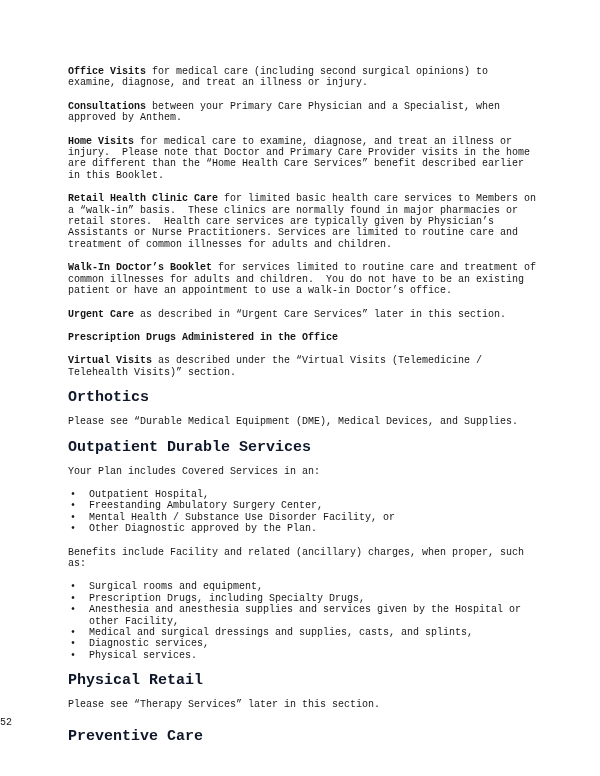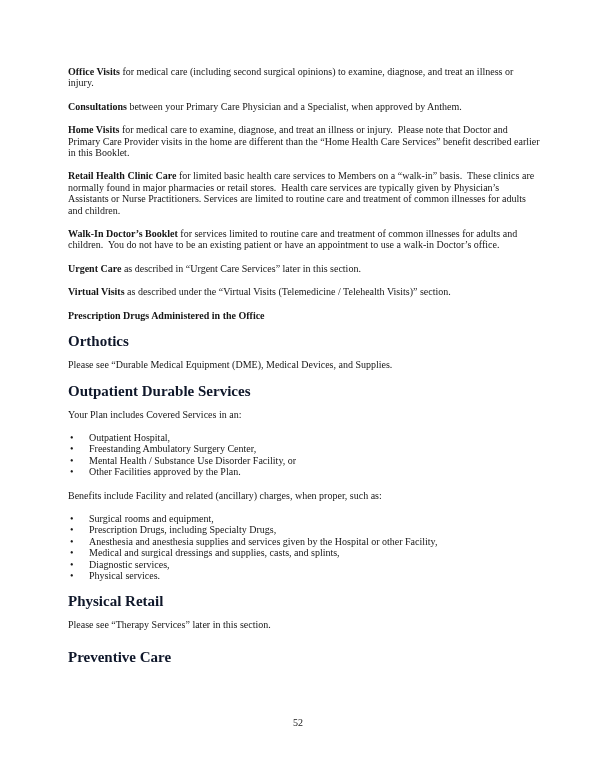--- a/index.html
+++ b/index.html
@@ -1,21 +1,21 @@
 <!DOCTYPE html>
 <html><head>
 <meta charset="utf-8">
 <style>
   html, body { margin: 0; padding: 0; background: #ffffff; }
   .page {
     position: relative;
     width: 596px;
     height: 776px;
     background: #ffffff;
-    font-family: Liberation Serif, serif;
+    font-family: Liberation Mono, monospace;
     color: #161616;
     overflow: hidden;
   }
   .content {
     position: absolute;
     left: 68px;
     top: 66px;
     width: 472px;
   }
   p.body {
@@ -49,21 +49,20 @@
     position: absolute;
     left: 2px;
     top: 0;
     font-size: 10px;
   }
   .page-number {
     position: absolute;
     left: 0;
     right: 0;
     top: 717px;
-    text-align: center;
     font-size: 10px;
     line-height: 11.4px;
     color: #161616;
   }
 </style>
 </head>
 <body>
 
 <div class="page">
   <div class="content">
@@ -73,37 +72,37 @@
     <p class="body"><b>Consultations</b><span> between your Primary Care Physician and a Specialist, when approved by Anthem.</span></p>
 
     <p class="body"><b>Home Visits</b><span> for medical care to examine, diagnose, and treat an illness or injury.  Please note that Doctor and Primary Care Provider visits in the home are different than the “Home Health Care Services” benefit described earlier in this Booklet.</span></p>
 
     <p class="body"><b>Retail Health Clinic Care</b><span> for limited basic health care services to Members on a “walk-in” basis.  These clinics are normally found in major pharmacies or retail stores.  Health care services are typically given by Physician’s Assistants or Nurse Practitioners. Services are limited to routine care and treatment of common illnesses for adults and children.</span></p>
 
     <p class="body"><b>Walk-In Doctor’s Booklet</b><span> for services limited to routine care and treatment of common illnesses for adults and children.  You do not have to be an existing patient or have an appointment to use a walk-in Doctor’s office.</span></p>
 
     <p class="body"><b>Urgent Care</b><span> as described in “Urgent Care Services” later in this section.</span></p>
 
+    <p class="body"><b>Prescription Drugs Administered in the Office</b></p>
+
     <p class="body"><b>Virtual Visits</b><span> as described under the “Virtual Visits (Telemedicine / Telehealth Visits)” section.</span></p>
-
-    <p class="body"><b>Prescription Drugs Administered in the Office</b></p>
 
     <h2 class="section">Orthotics</h2>
 
     <p class="body">Please see “Durable Medical Equipment (DME), Medical Devices, and Supplies.</p>
 
     <h2 class="section">Outpatient Durable Services</h2>
 
     <p class="body">Your Plan includes Covered Services in an:</p>
 
     <ul class="doclist">
       <li><span class="bullet">•</span><span>Outpatient Hospital,</span></li>
       <li><span class="bullet">•</span><span>Freestanding Ambulatory Surgery Center,</span></li>
       <li><span class="bullet">•</span><span>Mental Health / Substance Use Disorder Facility, or</span></li>
-      <li><span class="bullet">•</span><span>Other Facilities approved by the Plan.</span></li>
+      <li><span class="bullet">•</span><span>Other Diagnostic approved by the Plan.</span></li>
     </ul>
 
     <p class="body">Benefits include Facility and related (ancillary) charges, when proper, such as:</p>
 
     <ul class="doclist">
       <li><span class="bullet">•</span><span>Surgical rooms and equipment,</span></li>
       <li><span class="bullet">•</span><span>Prescription Drugs, including Specialty Drugs,</span></li>
       <li><span class="bullet">•</span><span>Anesthesia and anesthesia supplies and services given by the Hospital or other Facility,</span></li>
       <li><span class="bullet">•</span><span>Medical and surgical dressings and supplies, casts, and splints,</span></li>
       <li><span class="bullet">•</span><span>Diagnostic services,</span></li>

